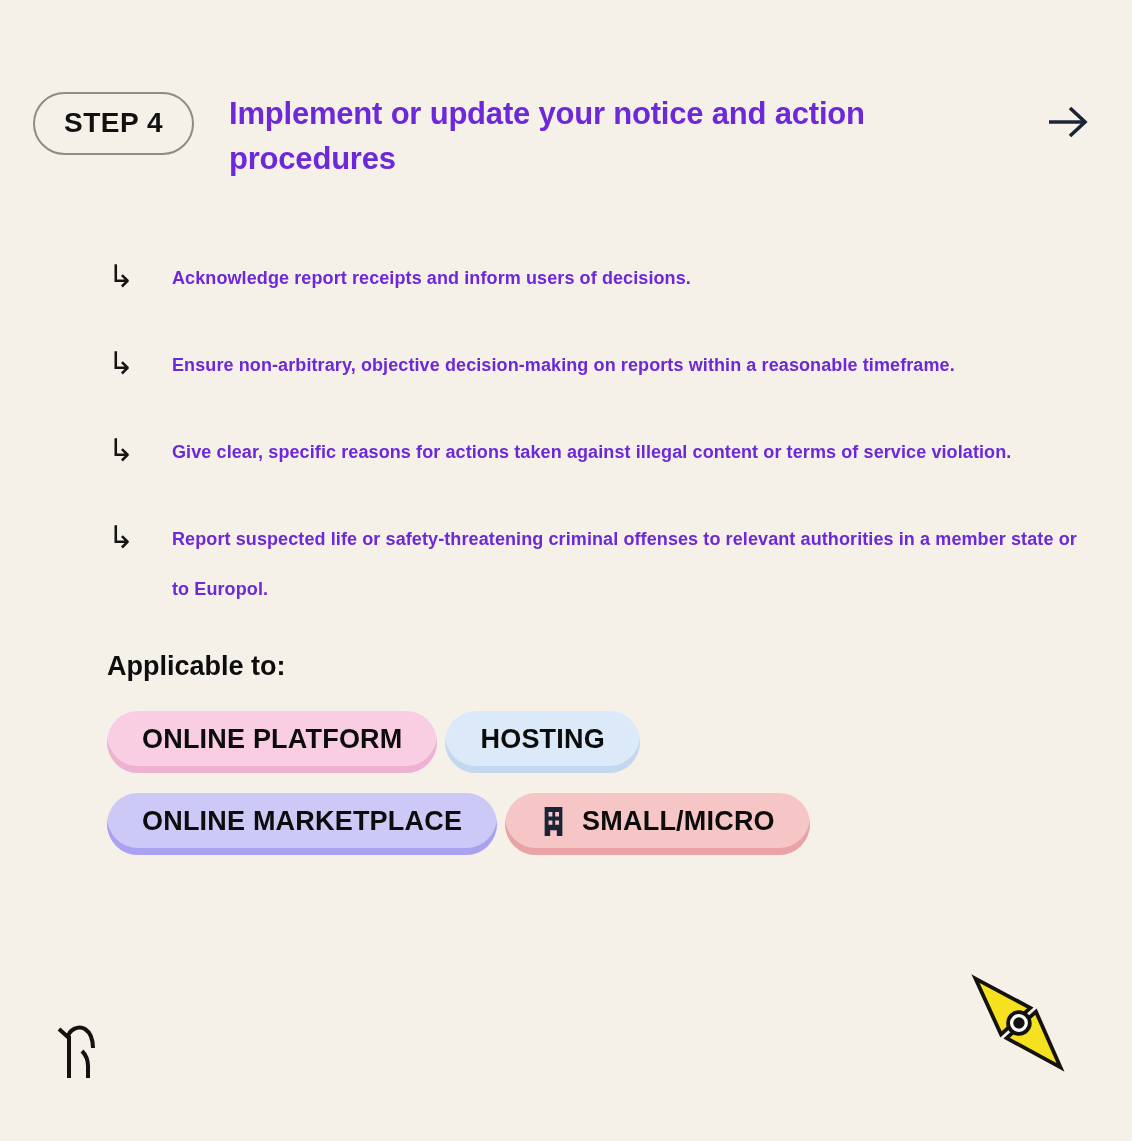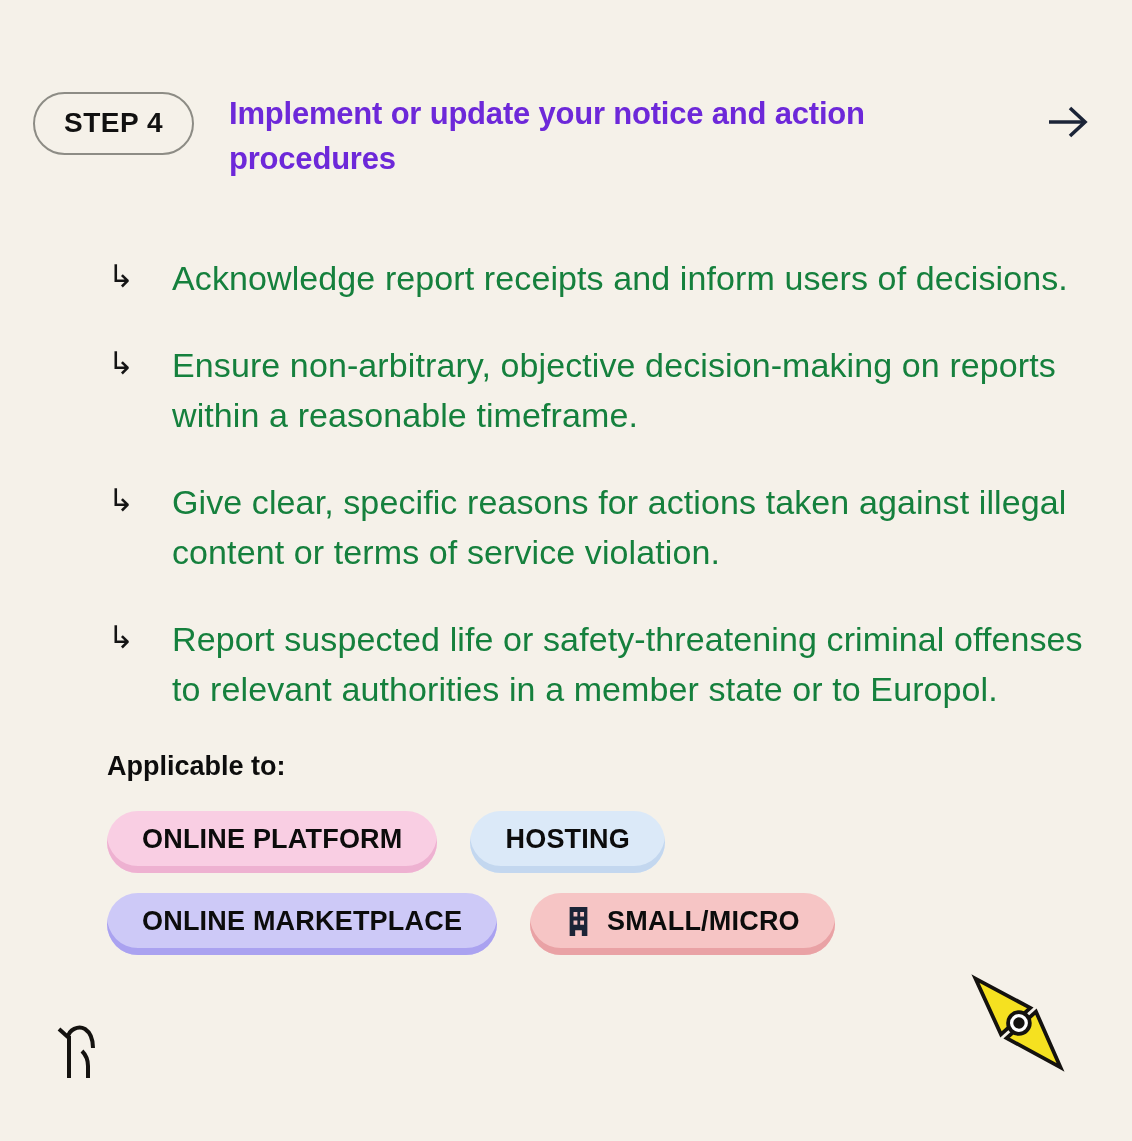--- a/index.html
+++ b/index.html
@@ -56,39 +56,40 @@
   }
   .bullet-marker {
     flex: none;
     width: 64px;
     font-size: 31px;
     line-height: 46px;
     color: #141414;
     font-family: "DejaVu Sans", sans-serif;
   }
   .bullet-text {
-    font-size: 34px;
+    font-size: 18px;
     line-height: 50px;
-    color: #15803d;
+    color: #6d28d9;
     letter-spacing: 0.1px;
+    font-weight: bold;
   }
 
   
   .applicable-label {
     margin: 34px 0 0 107px;
     font-size: 27px;
     font-weight: bold;
     color: #0d0d0d;
   }
   .tags {
     margin: 29px 40px 0 107px;
     width: 920px;
     display: flex;
     flex-wrap: wrap;
-    gap: 20px 33px;
+    gap: 20px 8px;
   }
   .tag {
     height: 62px;
     border-radius: 31px;
     display: inline-flex;
     align-items: center;
     padding: 0 35px 6px;
     font-size: 27px;
     font-weight: bold;
     letter-spacing: 0.2px;

